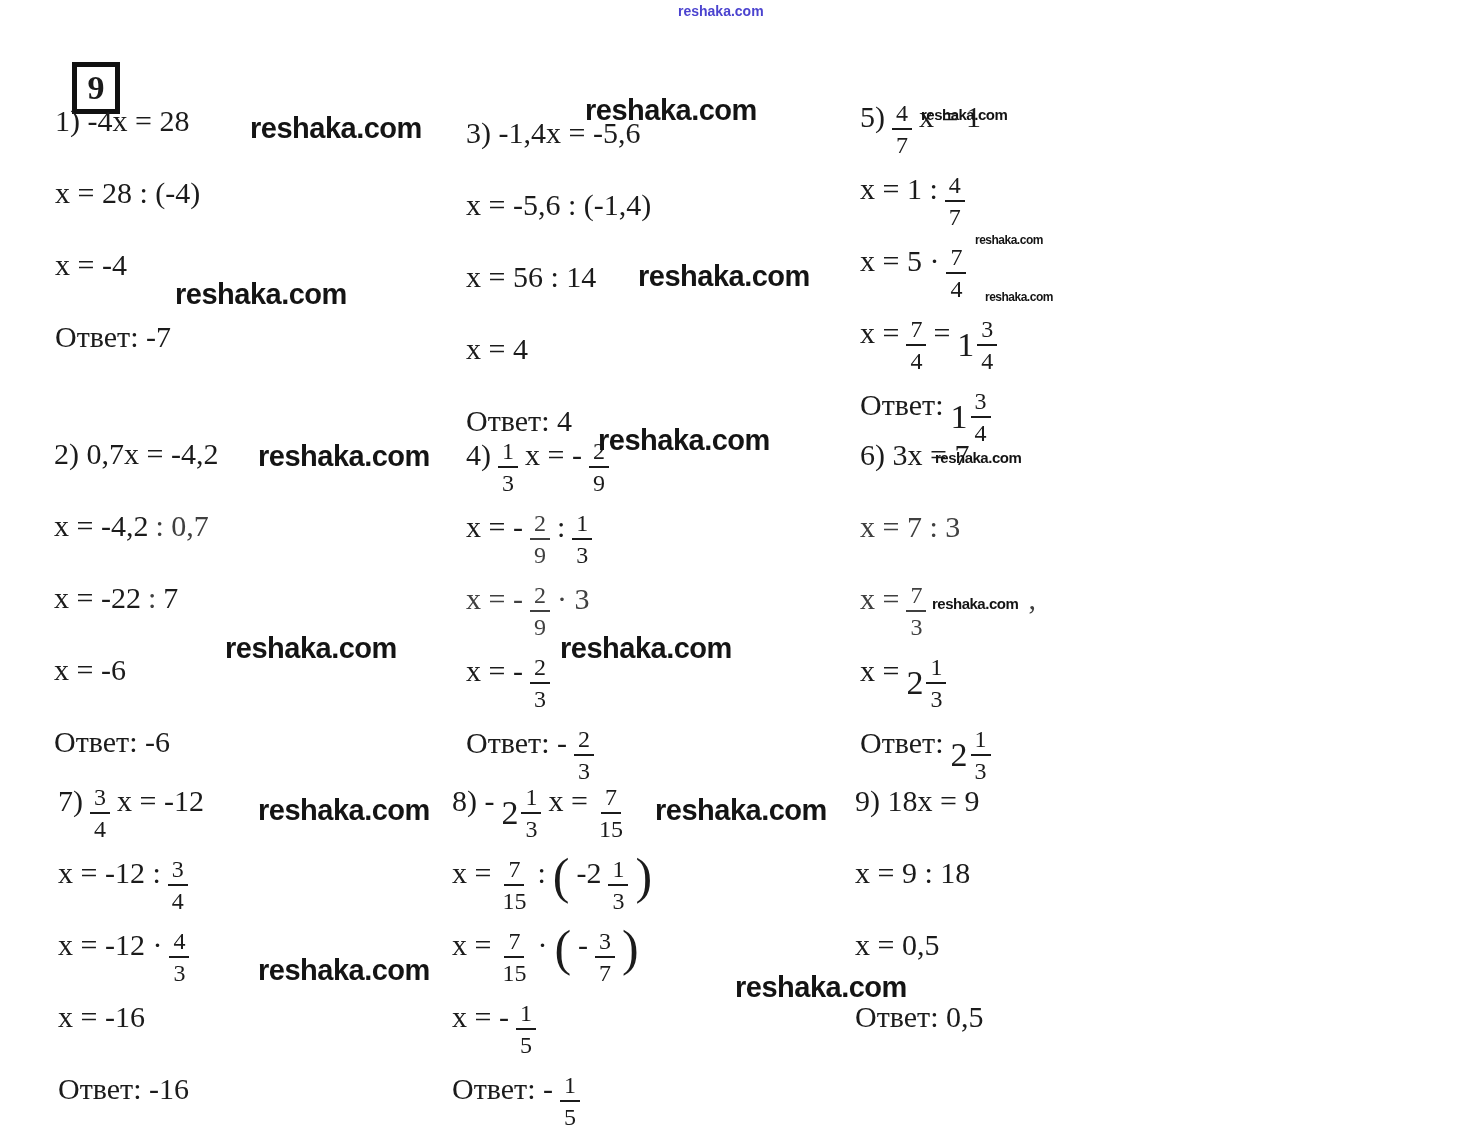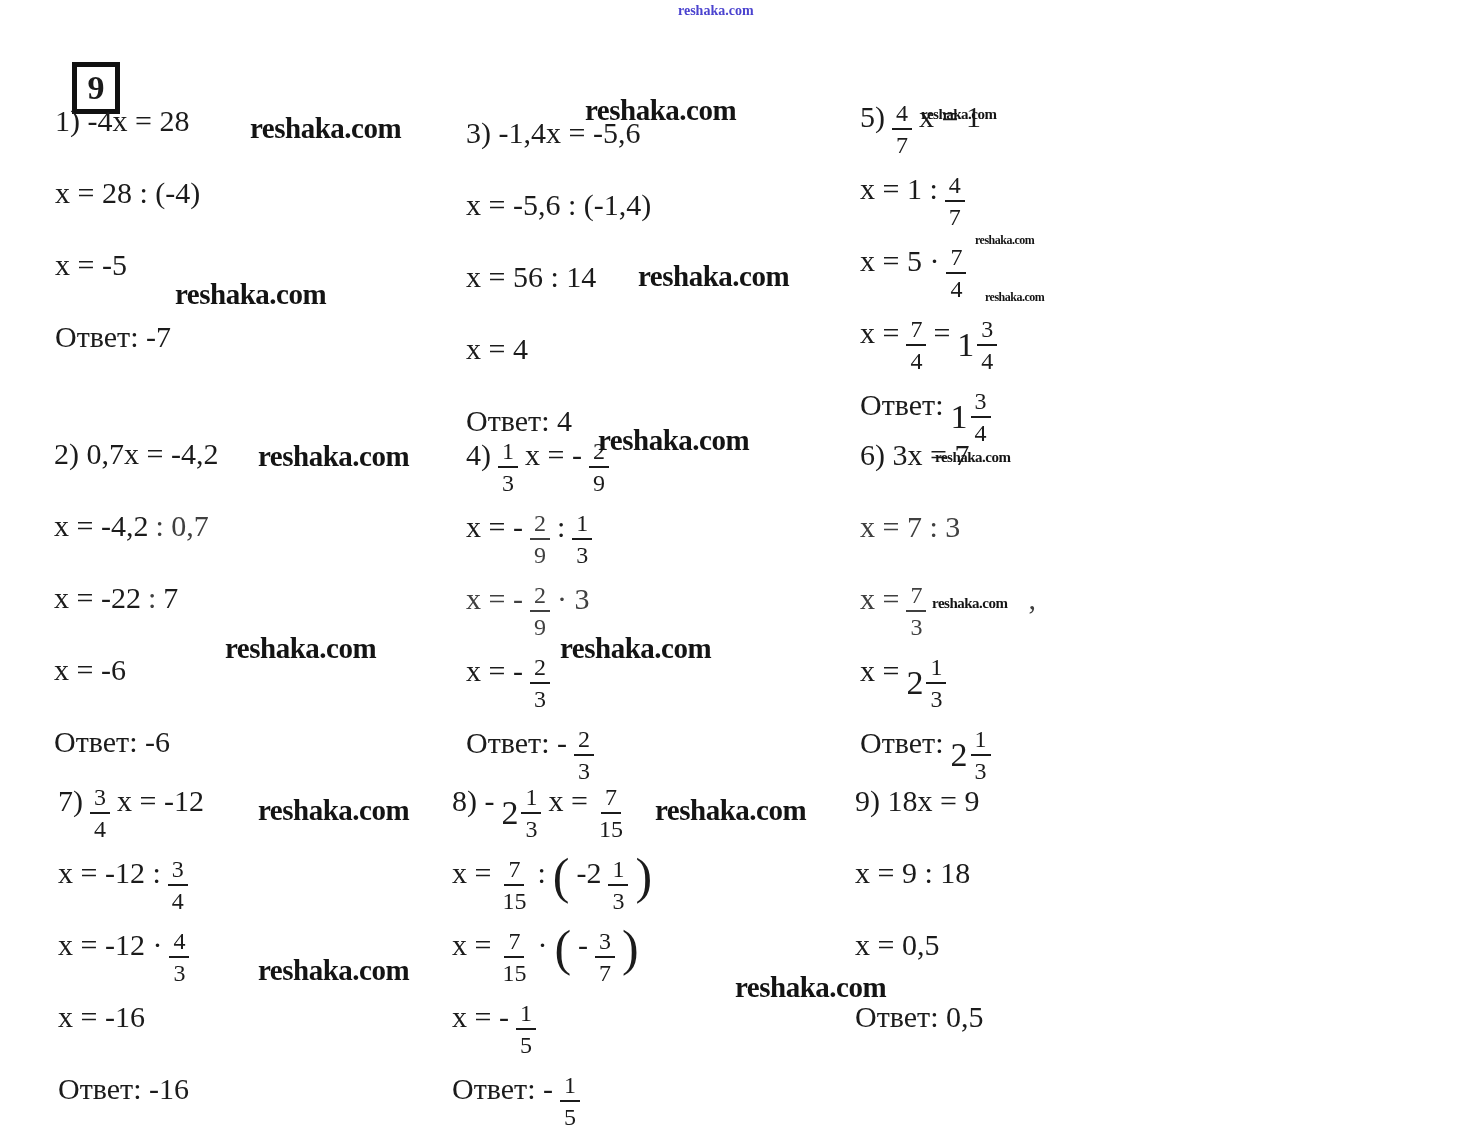--- a/index.html
+++ b/index.html
@@ -32,39 +32,39 @@
   .frac{display:inline-flex;flex-direction:column;align-items:center;font-size:24px;line-height:1}
   .frac .num{padding:1px 4px 3px;border-bottom:2px solid currentColor}
   .frac .den{padding:3px 4px 1px}
   .mixed{display:inline-flex;align-items:center;gap:3px}
   .mixed .whole{font-size:34px}
   .seg-faded{color:#404040}
   .seg-paren{font-size:50px;font-weight:400;line-height:.9;transform:translateY(-2px)}
   
   .wm{
     position:absolute;z-index:2;white-space:nowrap;
-    font-family:Liberation Serif, serif;font-weight:700;
+    font-family:Liberation Sans, sans-serif;font-weight:700;
     color:#141414;letter-spacing:-.5px;
   }
   .wm-big{font-size:29px}
   .wm-small{font-size:15px}
   .wm-tiny{font-size:12px}
   .wm-top{font-size:14px;color:#4b43cf;letter-spacing:0}
 </style>
 </head>
 <body>
 
 <div class="wm wm-top" style="left:678px;top:3px">reshaka.com</div>
 
 <div class="badge">9</div>
 
 <div class="problem" id="p1">
     <div class="mline"><span>1) -4x = 28</span></div>
     <div class="mline"><span>x = 28 : (-4)</span></div>
-    <div class="mline"><span>x = -5</span></div>
+    <div class="mline"><span>x = -4</span></div>
     <div class="mline"><span>Ответ: -7</span></div>
   </div>
 <div class="problem" id="p2">
     <div class="mline"><span>2) 0,7x = -4,2</span></div>
     <div class="mline"><span>x = -4,2</span><span class="seg-faded">: 0,7</span></div>
     <div class="mline"><span>x = -22</span><span class="seg-faded">:</span><span>7</span></div>
     <div class="mline"><span>x = -6</span></div>
     <div class="mline"><span>Ответ: -6</span></div>
   </div>
 <div class="problem" id="p3">

